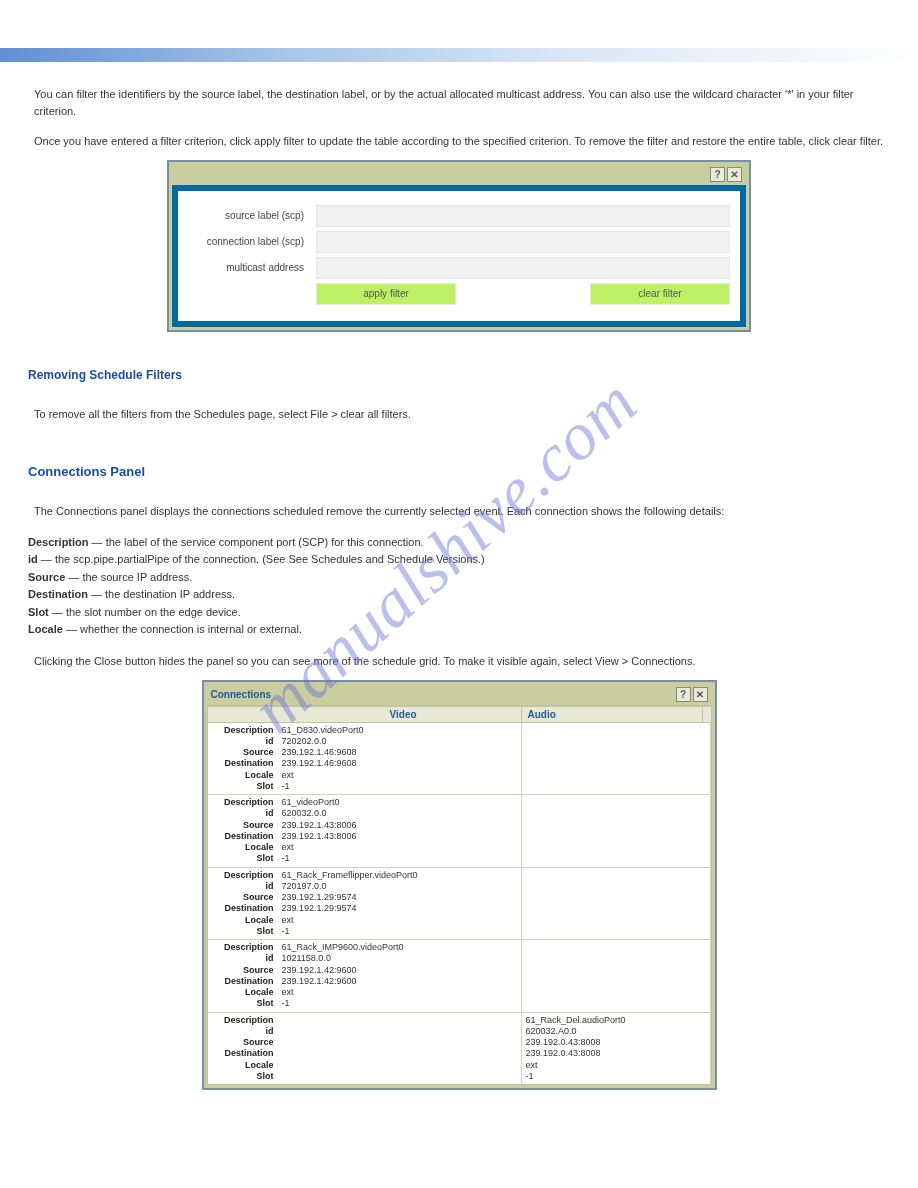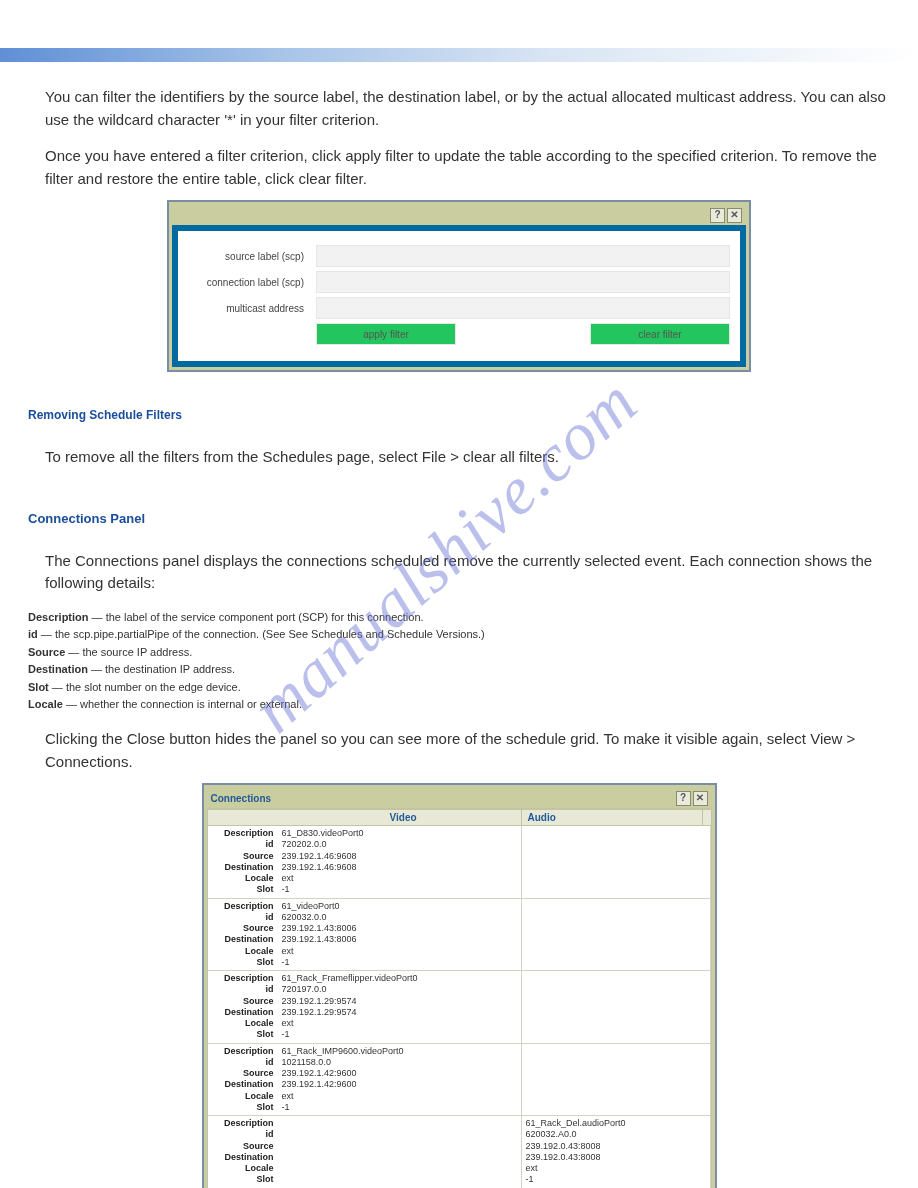--- a/index.html
+++ b/index.html
@@ -14,24 +14,24 @@
     width: 100%;
     height: 14px;
     background: linear-gradient(to right, #5f8fd6 0%, #a6c3e8 30%, #d9e5f4 60%, #ffffff 100%);
     margin-top: 48px;
   }
   .page-content {
     padding: 0 28px 40px 28px;
     position: relative;
   }
   .body-text {
-    font-size: 15px;
+    font-size: 11px;
     line-height: 1.5;
     color: #333;
-    margin: 24px 0 8px 17px;
+    margin: 24px 0 8px 6px;
   }
   .body-para2 {
     margin-top: 14px;
   }
   .body-para3 {
     margin-top: 14px;
   }
   .heading {
     font-size: 12px;
     font-weight: bold;
@@ -117,21 +117,21 @@
     border: 1px solid #e6e6e6;
   }
   .filter-btn-row {
     display: flex;
     align-items: center;
     margin: 4px 0;
     gap: 8px;
   }
   .filter-btn {
     height: 22px;
-    background: #22c55e;
+    background: #bef264;
     border: 1px solid #e6e6e6;
     font-size: 10px;
     color:#555;
     display:flex;
     align-items:center;
     justify-content:center;
   }
   .filter-btn.apply { width: 140px; }
   .filter-btn.gap { flex:1; background: transparent; border: none; }
   .filter-btn.clear { width: 140px; }

